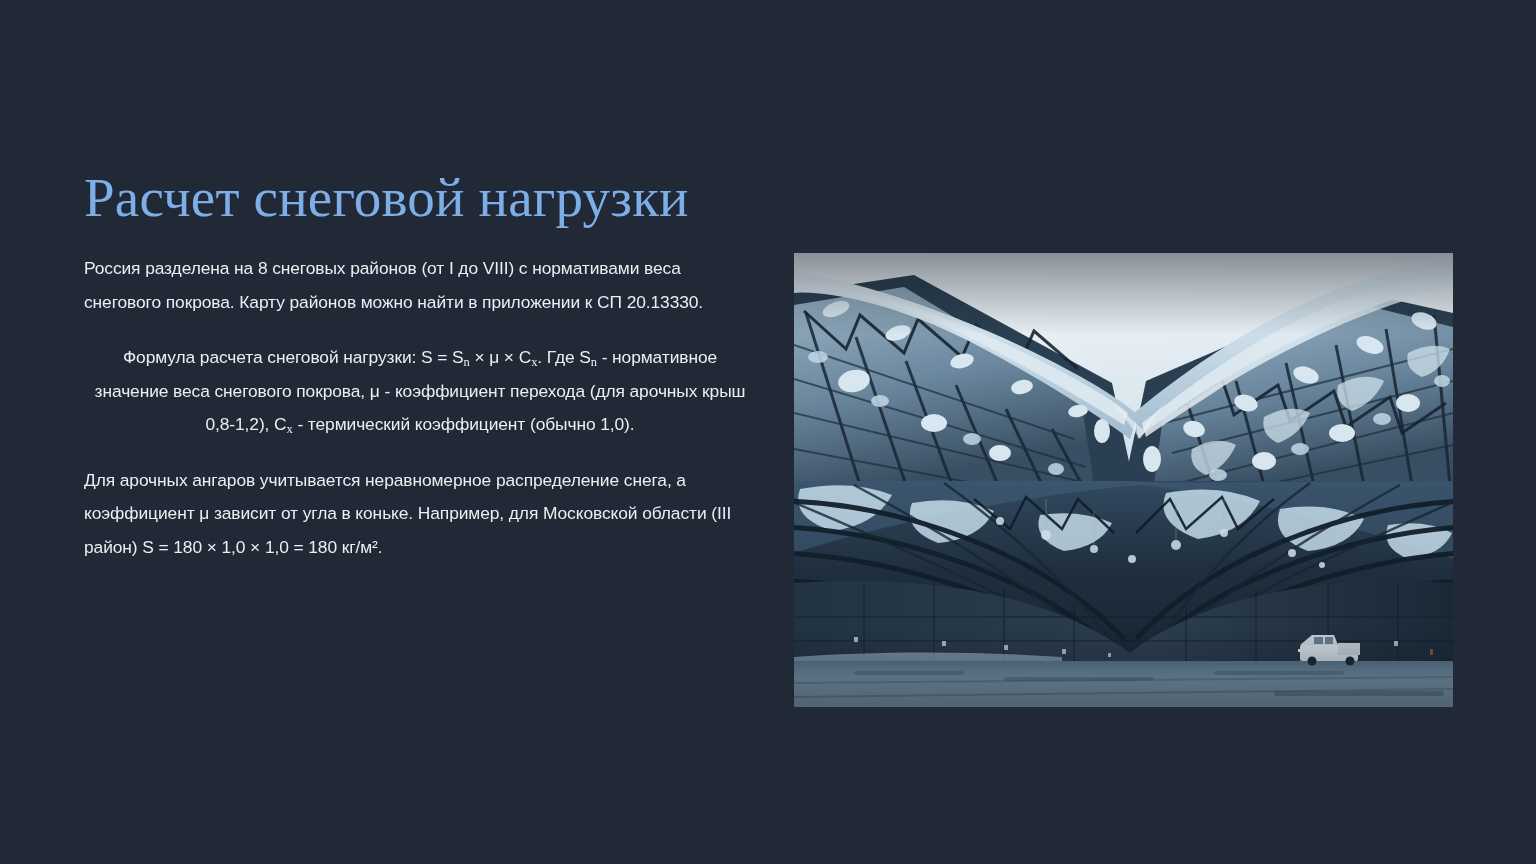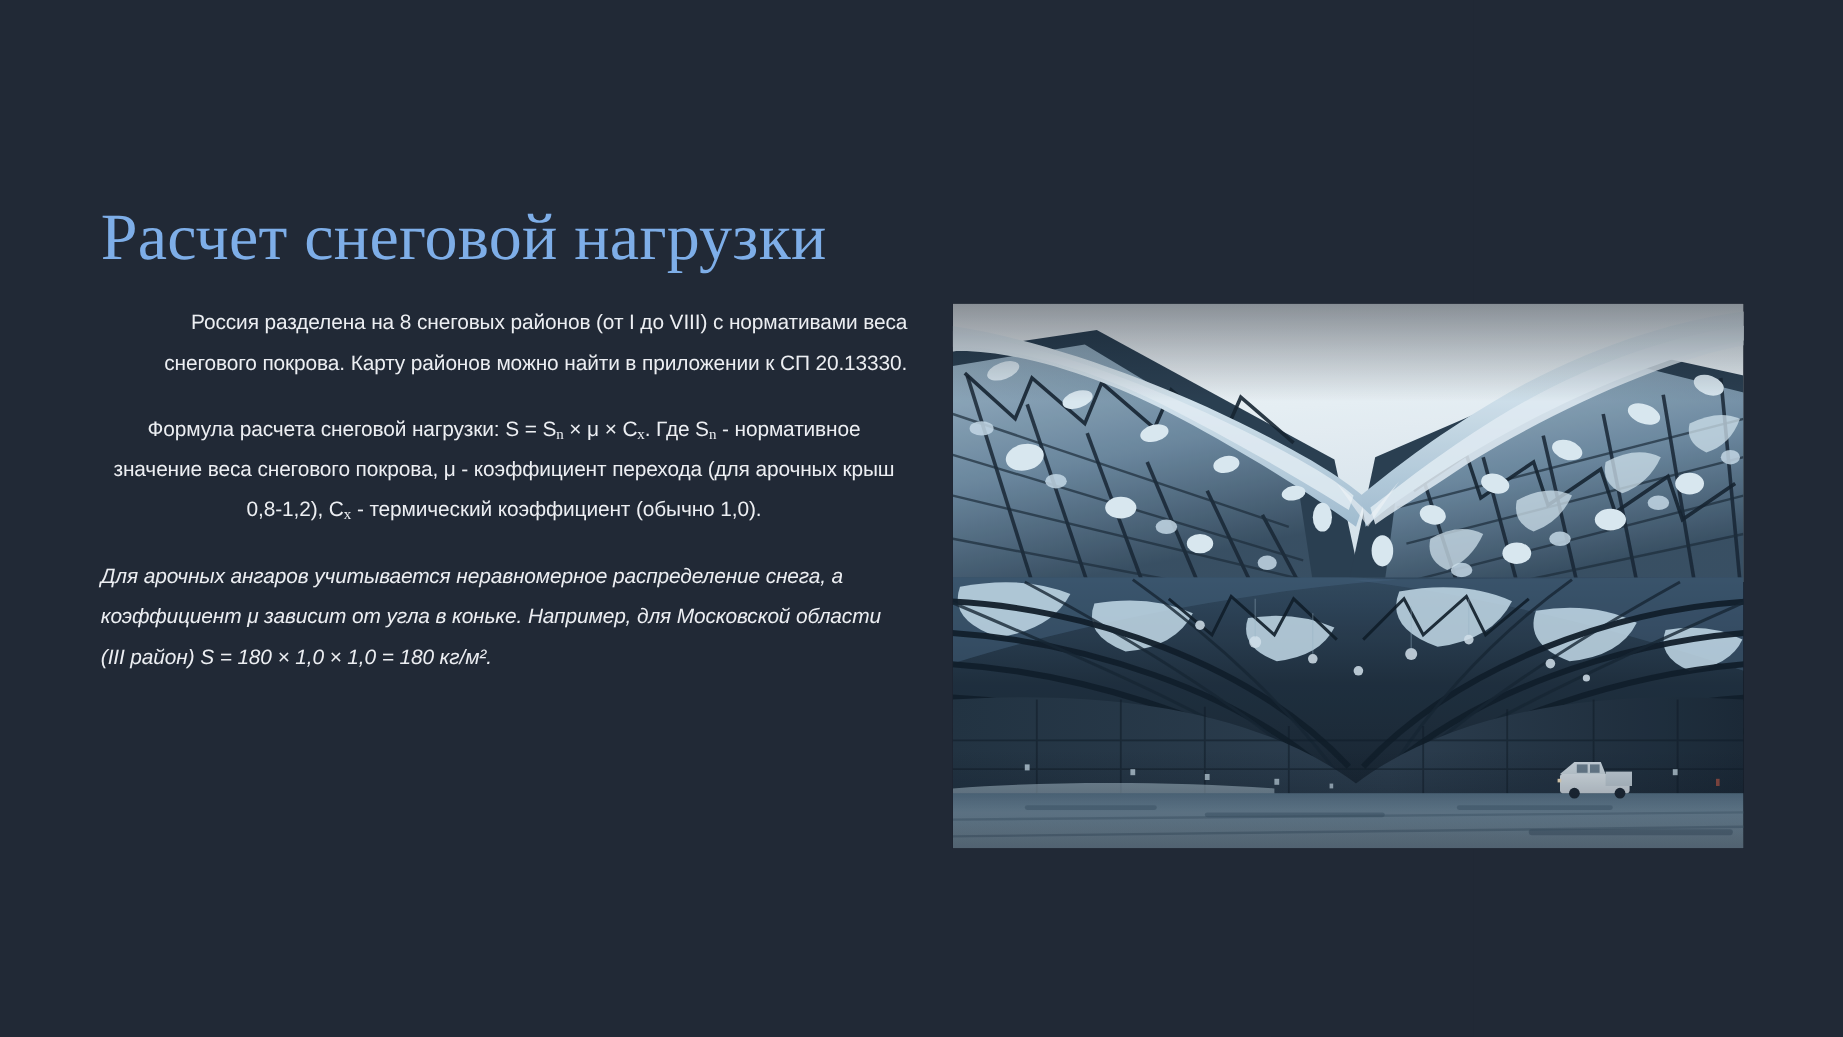--- a/index.html
+++ b/index.html
@@ -52,21 +52,20 @@
     font-size: 17.4px;
     line-height: 33.5px;
     font-weight: 400;
     color: #eceef2;
     margin: 0 0 22px 0;
     letter-spacing: -0.1px;
     text-align: left;
   }
   .body-paragraph:last-child {
     margin-bottom: 0;
-    font-style: italic;
   }
   .body-paragraph sub {
     font-size: 0.72em;
     line-height: 0;
     vertical-align: -0.22em;
     font-family: "Liberation Serif", serif;
   }
 
   
   .photo-frame {
@@ -98,21 +97,21 @@
   }
 </style>
 </head>
 <body>
 
 <div class="slide" style="background: rgb(33, 41, 54);">
 
   <h1 class="slide-title" style="color: rgb(126, 174, 232);">Расчет снеговой нагрузки</h1>
 
   <div class="body-column">
-    <p class="body-paragraph" style="color: rgb(236, 238, 242); text-align: right;"><span>Россия разделена на 8 снеговых районов (от I до VIII) с нормативами веса снегового покрова. Карту районов можно найти в приложении к СП 20.13330.</span></p>
+    <p class="body-paragraph" style="color: rgb(236, 238, 242);"><span>Россия разделена на 8 снеговых районов (от I до VIII) с нормативами веса снегового покрова. Карту районов можно найти в приложении к СП 20.13330.</span></p>
     <p class="body-paragraph" style="color: rgb(236, 238, 242); text-align: center;"><span>Формула расчета снеговой нагрузки: S = S</span><sub>n</sub><span> × μ × C</span><sub>x</sub><span>. Где S</span><sub>n</sub><span> - нормативное значение веса снегового покрова, μ - коэффициент перехода (для арочных крыш 0,8-1,2), C</span><sub>x</sub><span> - термический коэффициент (обычно 1,0).</span></p>
     <p class="body-paragraph" style="color: rgb(236, 238, 242);"><span>Для арочных ангаров учитывается неравномерное распределение снега, а коэффициент μ зависит от угла в коньке. Например, для Московской области (III район) S = 180 × 1,0 × 1,0 = 180 кг/м².</span></p>
   </div>
 
   <figure class="photo-frame" style="margin:0">
     <div class="photo-stage">
       <svg class="photo-svg" viewBox="0 0 659 454" preserveAspectRatio="xMidYMid slice">
         <defs>
           <linearGradient id="skyGrad" x1="0" y1="0" x2="0.25" y2="1">
             <stop offset="0%" stop-color="#ffffff"></stop>

